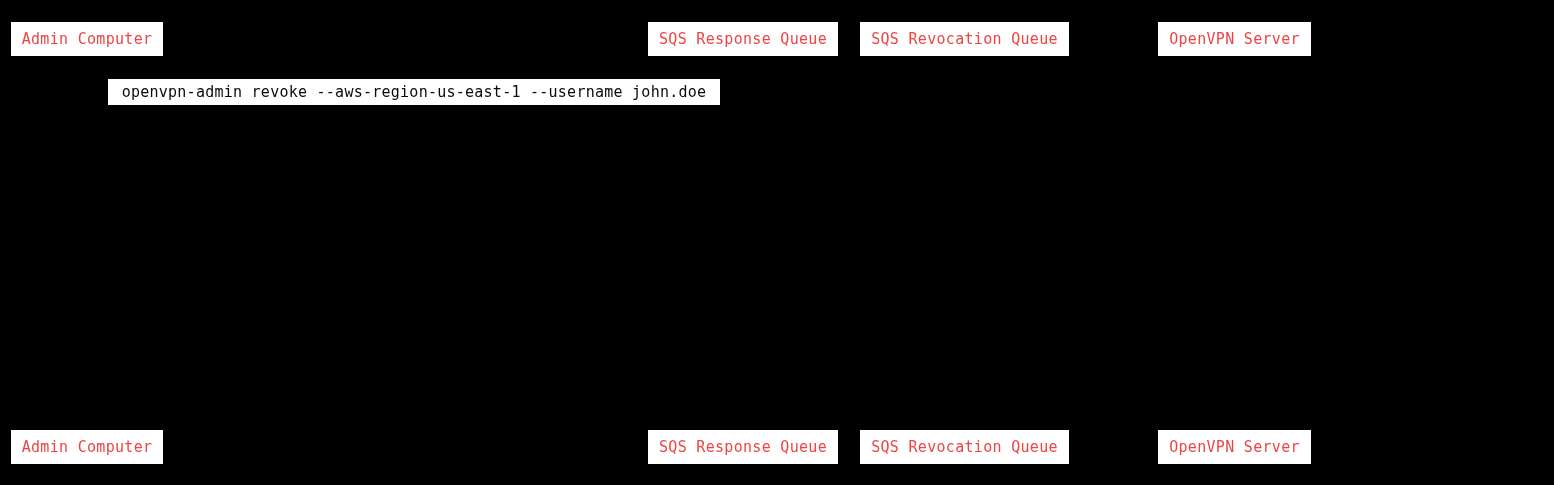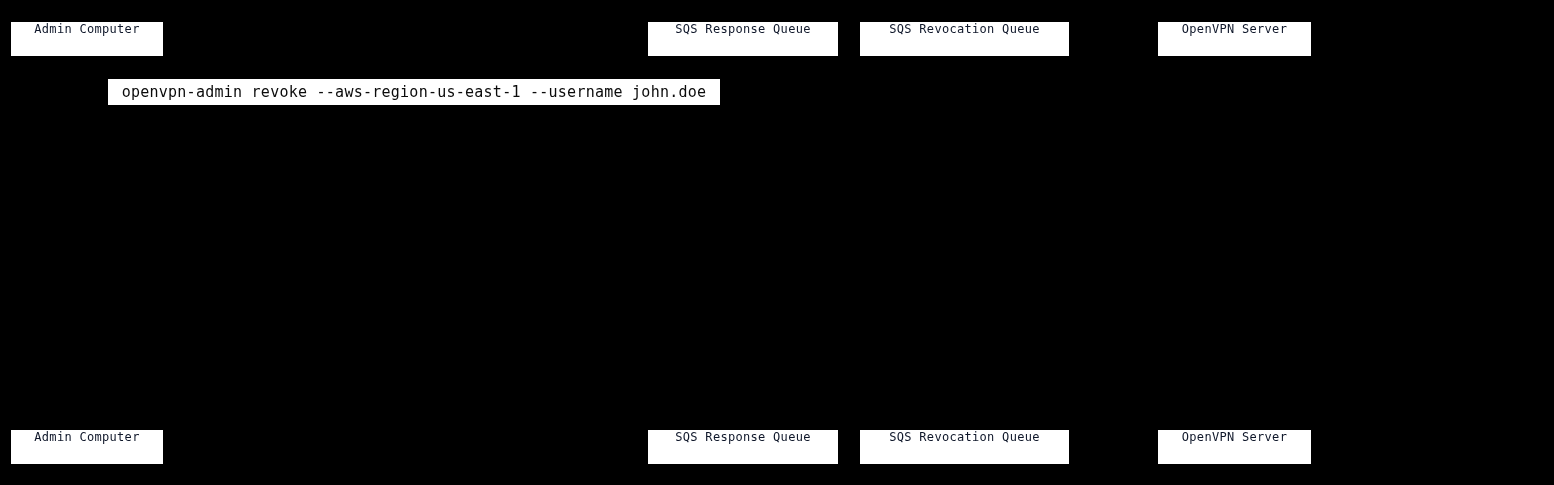--- a/index.html
+++ b/index.html
@@ -20,26 +20,27 @@
   #diagram-canvas {
     position: absolute;
     inset: 0;
     background: #000000;
   }
 
   
   .participant-box {
     position: absolute;
     background: #ffffff;
-    color: #0f172a;
+    color: #ef4444;
     border: 1px solid #ffffff;
     box-sizing: border-box;
     display: flex;
+    align-items: center;
     justify-content: center;
-    font-size: 12px;
+    font-size: 15px;
     line-height: 1;
     letter-spacing: 0.3px;
     white-space: nowrap;
     user-select: none;
   }
 
   
   .message-label {
     position: absolute;
     background: #ffffff;

